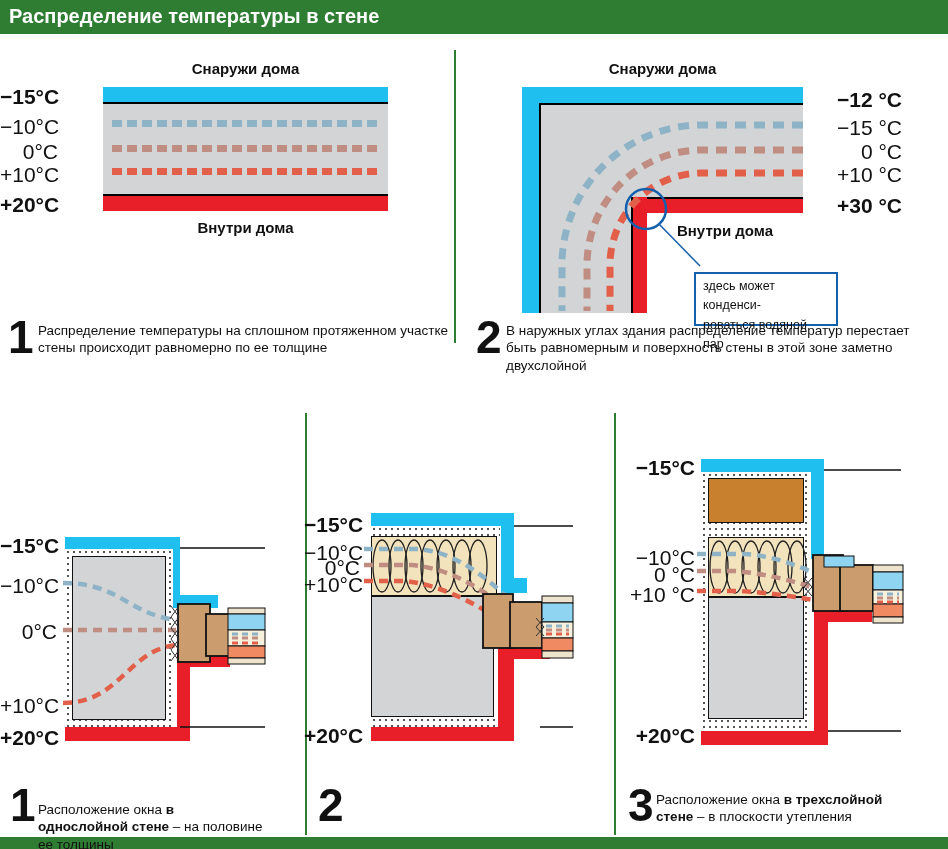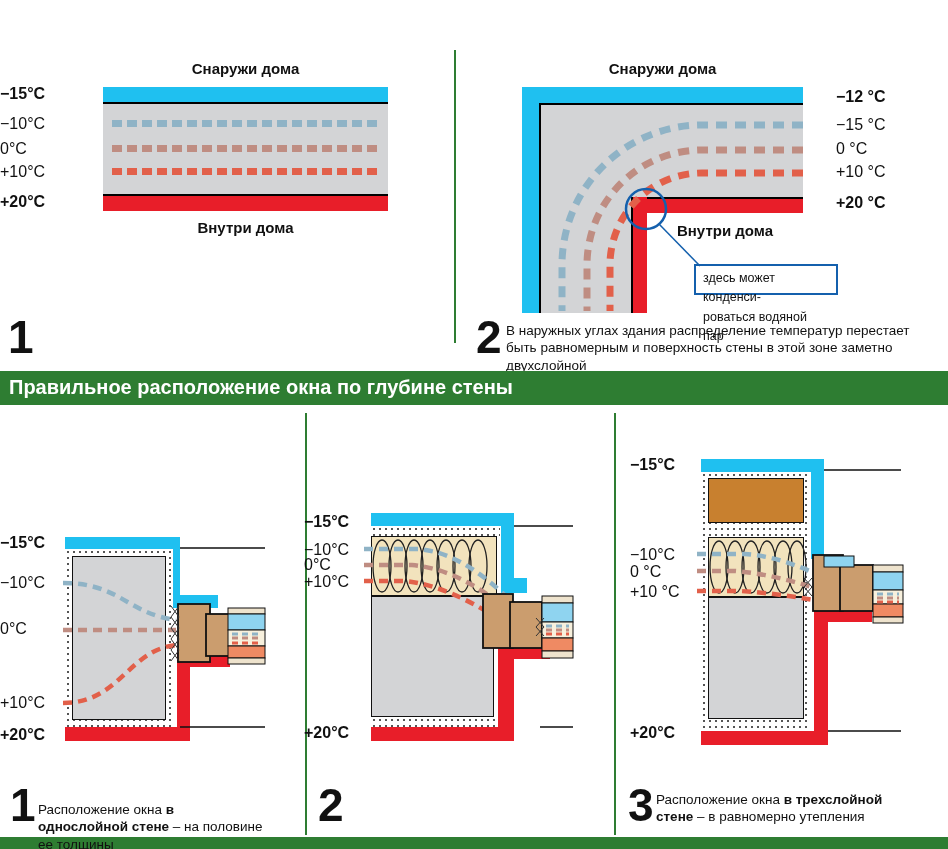--- a/index.html
+++ b/index.html
@@ -1,41 +1,44 @@
 <!DOCTYPE html>
 <html><head>
 <meta charset="utf-8">
 <style>
   html,body{margin:0;padding:0;background:#fff;}
   #root{position:relative;width:948px;height:849px;background:#fff;overflow:hidden;
         font-family:"Liberation Sans",sans-serif;color:#111;}
   .hbar{position:absolute;left:0;width:948px;height:34px;background:#2e7d32;
         color:#fff;font-weight:bold;font-size:20px;line-height:33px;padding-left:9px;box-sizing:border-box;}
   .plabel{position:absolute;font-size:15px;font-weight:bold;text-align:center;}
-  .temp{position:absolute;font-size:16px;text-align:left;white-space:nowrap;}
+  .temp{position:absolute;font-size:21px;text-align:right;white-space:nowrap;}
   .temp.b{font-weight:bold;}
   .band{position:absolute;}
   .cyan{background:#1fc0f0;}
   .red{background:#e81e29;}
   .greyblk{background:#d3d4d6;}
   .stipple{background-color:#fff;background-image:radial-gradient(circle,#555 0.8px,transparent 1px);background-size:6px 6px;}
   .dashrow{position:absolute;height:7px;background:repeating-linear-gradient(90deg,var(--c) 0 10px,transparent 10px 15px);}
   .divider{position:absolute;width:2px;background:#2e7d32;}
   .capnum{position:absolute;font-size:46px;font-weight:800;line-height:0.85;}
   .captext{position:absolute;font-size:13.5px;line-height:1.28;}
   .callout{position:absolute;border:2px solid #1460ad;background:#fff;font-size:12.5px;
            line-height:1.55;padding:3px 7px;box-sizing:border-box;}
   svg.overlay{position:absolute;left:0;top:0;pointer-events:none;}
   .bb{box-sizing:border-box;}
 </style>
 </head>
 <body>
 
 <div id="root">
 
+  <div class="hbar" style="top:0;">
+    <span>Распределение температуры в стене</span>
+  </div>
 
   <div class="plabel" style="left:103px;top:60px;width:285px;">Снаружи дома</div>
 
   <div class="temp b" style="left:0;top:85px;width:58px;">−15°C</div>
   <div class="temp" style="left:0;top:115px;width:58px;">−10°C</div>
   <div class="temp" style="left:0;top:140px;width:58px;">0°C</div>
   <div class="temp" style="left:0;top:163px;width:58px;">+10°C</div>
   <div class="temp b" style="left:0;top:193px;width:58px;">+20°C</div>
 
   <div class="band cyan" style="left:103px;top:87px;width:285px;height:15px;"></div>
@@ -57,35 +60,33 @@
   <div class="band red bb" style="left:631px;top:197px;width:172px;height:16px;border-top:2px solid #000;"></div>
   <div class="band red bb" style="left:631px;top:197px;width:16px;height:116px;border-left:2px solid #000;"></div>
   <div class="band" style="left:647px;top:213px;width:156px;height:100px;background:#fff;"></div>
 
   <div class="plabel" style="left:647px;top:222px;width:156px;">Внутри дома</div>
 
   <div class="temp b" style="left:836px;top:88px;width:66px;">−12 °C</div>
   <div class="temp" style="left:836px;top:116px;width:66px;">−15 °C</div>
   <div class="temp" style="left:836px;top:140px;width:66px;">0 °C</div>
   <div class="temp" style="left:836px;top:163px;width:66px;">+10 °C</div>
-  <div class="temp b" style="left:836px;top:194px;width:66px;">+20 °C</div>
-
-  <div class="callout" style="left:694px;top:264px;width:144px;height:31px;">
+  <div class="temp b" style="left:836px;top:194px;width:66px;">+30 °C</div>
+
+  <div class="callout" style="left:694px;top:272px;width:144px;height:54px;">
     <span>здесь может конденси-</span><br>
     <span>роваться водяной пар</span>
   </div>
 
   <div class="capnum" style="left:8px;top:318px;">1</div>
+  <div class="captext" style="left:38px;top:322px;width:412px;">Распределение температуры на сплошном протяженном участке стены происходит равномерно по ее толщине</div>
 
   <div class="capnum" style="left:476px;top:318px;">2</div>
   <div class="captext" style="left:506px;top:322px;width:436px;">В наружных углах здания распределение температур перестает быть равномерным и поверхность стены в этой зоне заметно двухслойной</div>
 
-  <div class="hbar" style="top:371px;">
-    <span>Правильное расположение окна по глубине стены</span>
-  </div>
 
   <div class="divider" style="left:305px;top:413px;height:422px;"></div>
   <div class="divider" style="left:614px;top:413px;height:422px;"></div>
   <div class="band" style="left:0;top:837px;width:948px;height:12px;background:#2e7d32;"></div>
 
   <div class="temp b" style="left:0;top:534px;width:57px;">−15°C</div>
   <div class="temp" style="left:0;top:574px;width:57px;">−10°C</div>
   <div class="temp" style="left:0;top:620px;width:57px;">0°C</div>
   <div class="temp" style="left:0;top:694px;width:57px;">+10°C</div>
   <div class="temp b" style="left:0;top:726px;width:57px;">+20°C</div>
@@ -134,21 +135,21 @@
   <div class="band bb" style="left:708px;top:537px;width:96px;height:60px;background:#f2e3bd;border:1.5px solid #111;"></div>
   <div class="band greyblk bb" style="left:708px;top:597px;width:96px;height:122px;border:1.5px solid #111;"></div>
   <div class="band cyan" style="left:701px;top:459px;width:123px;height:13px;"></div>
   <div class="band cyan" style="left:811px;top:459px;width:13px;height:100px;"></div>
   <div class="band red" style="left:814px;top:572px;width:14px;height:169px;"></div>
   <div class="band red" style="left:814px;top:605px;width:58px;height:17px;"></div>
   <div class="band red" style="left:701px;top:731px;width:127px;height:14px;"></div>
 
   <div class="capnum" style="left:628px;top:786px;">3</div>
   <div class="captext" style="left:656px;top:791px;width:248px;">
-    <span>Расположение окна </span><b>в трехслойной стене</b><span> – в равномерно утепления</span>
+    <span>Расположение окна </span><b>в трехслойной стене</b><span> – в плоскости утепления</span>
   </div>
 
   <svg class="overlay" width="948" height="849" viewBox="0 0 948 849">
 
     <g fill="none" stroke-linecap="butt" stroke-width="7" stroke-dasharray="11 8">
       <path d="M803,125 H702 A140,140 0 0 0 562,265 V311" stroke="#8fb3c6"></path>
       <path d="M803,150 H702 A115,115 0 0 0 587,265 V311" stroke="#bf8d82"></path>
       <path d="M803,173 H702 A92,92 0 0 0 610,265 V311" stroke="#e2604a"></path>
     </g>
 

